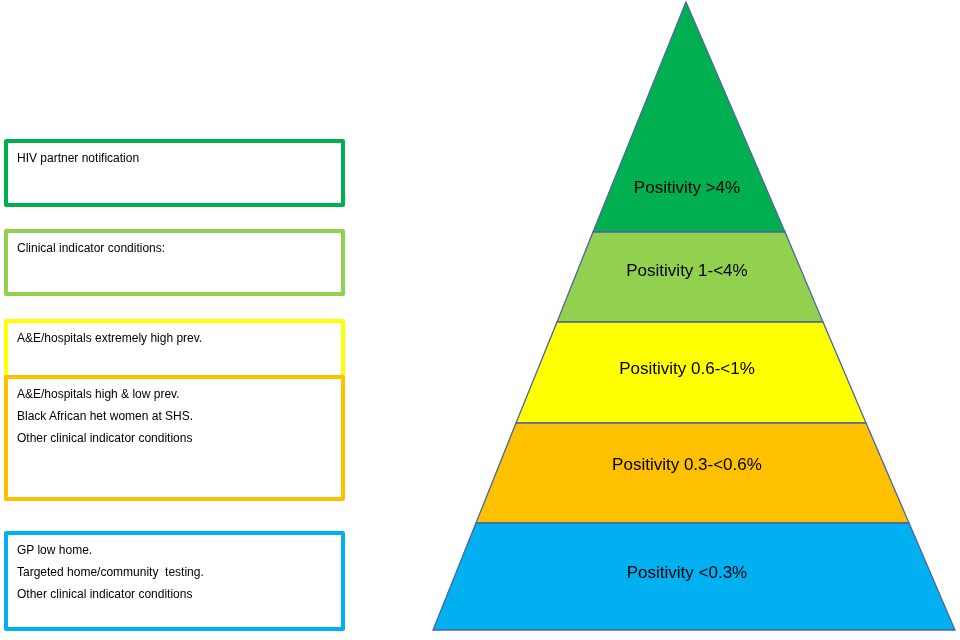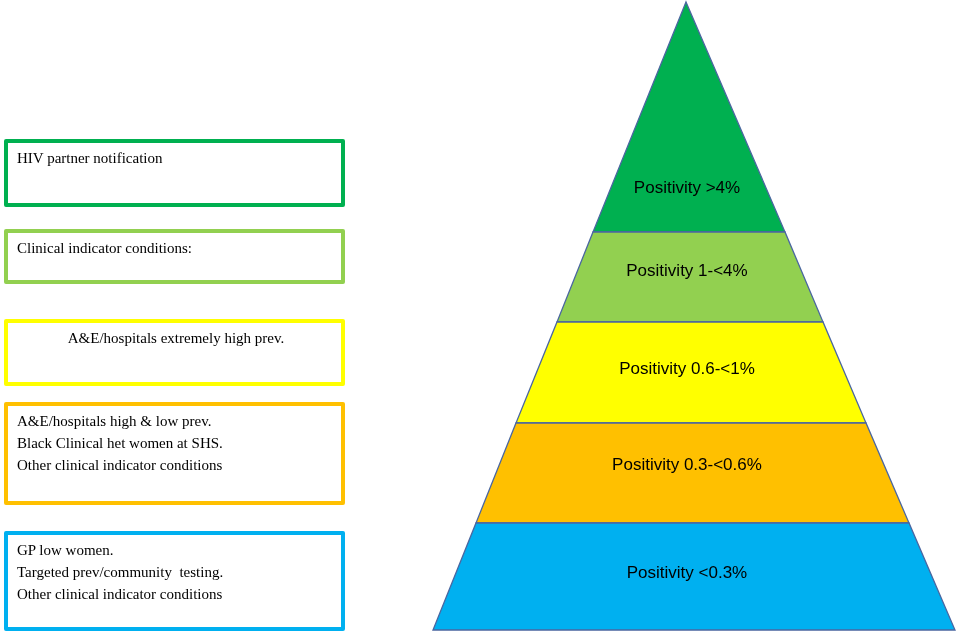--- a/index.html
+++ b/index.html
@@ -15,30 +15,29 @@
     position: absolute;
     left: 4px;
     width: 341px;
     box-sizing: border-box;
     background: #ffffff;
     border: 4px solid #000;
     border-radius: 2px;
     padding: 4px 6px 4px 9px;
   }
   .box-line {
-    font-size: 15px;
+    font-size: 12px;
     line-height: 22px;
     color: #000000;
     white-space: pre-wrap;
-    font-family: Liberation Serif, serif;
   }
   #box-1 { top: 139px; height: 68px; }
-  #box-2 { top: 229px; height: 55px; }
+  #box-2 { top: 229px; height: 67px; }
   #box-3 { top: 319px; height: 67px; }
-  #box-4 { top: 402px; height: 103px; }
+  #box-4 { top: 375px; height: 126px; }
   #box-5 { top: 531px; height: 100px; }
   #pyramid-svg { position: absolute; left: 0; top: 0; }
   .pyr-label {
     font-family: "Liberation Sans", sans-serif;
     font-size: 17px;
     fill: #000000;
   }
 </style>
 </head>
 <body>
@@ -46,33 +45,33 @@
 <div id="canvas">
 
   <div class="info-box" id="box-1" style="border-color: rgb(0, 176, 80);">
     <div class="box-line">HIV partner notification</div>
   </div>
 
   <div class="info-box" id="box-2" style="border-color: rgb(146, 208, 80);">
     <div class="box-line">Clinical indicator conditions:</div>
   </div>
 
-  <div class="info-box" id="box-3" style="border-color: rgb(255, 255, 0); text-align: center;">
+  <div class="info-box" id="box-3" style="border-color: rgb(255, 255, 0);">
     <div class="box-line">A&amp;E/hospitals extremely high prev.</div>
   </div>
 
   <div class="info-box" id="box-4" style="border-color: rgb(255, 192, 0);">
     <div class="box-line">A&amp;E/hospitals high &amp; low prev.</div>
-    <div class="box-line">Black Clinical het women at SHS.</div>
+    <div class="box-line">Black African het women at SHS.</div>
     <div class="box-line">Other clinical indicator conditions</div>
   </div>
 
   <div class="info-box" id="box-5" style="border-color: rgb(0, 176, 240);">
-    <div class="box-line">GP low women.</div>
-    <div class="box-line">Targeted prev/community  testing.</div>
+    <div class="box-line">GP low home.</div>
+    <div class="box-line">Targeted home/community  testing.</div>
     <div class="box-line">Other clinical indicator conditions</div>
   </div>
 
   <svg id="pyramid-svg" width="960" height="640" viewBox="0 0 960 640">
 
     <polygon points="686,2 785,232 593,232" stroke-width="1.3" fill="#00B050" stroke="#4a66a0"></polygon>
     <polygon points="593,232 785,232 823,322 557,322" stroke-width="1.3" fill="#92D050" stroke="#4a66a0"></polygon>
     <polygon points="557,322 823,322 866,423 516,423" stroke-width="1.3" fill="#FFFF00" stroke="#4a66a0"></polygon>
     <polygon points="516,423 866,423 909,523 476,523" stroke-width="1.3" fill="#FFC000" stroke="#4a66a0"></polygon>
     <polygon points="476,523 909,523 955,630 433,630" stroke-width="1.3" fill="#00B0F0" stroke="#4a66a0"></polygon>

